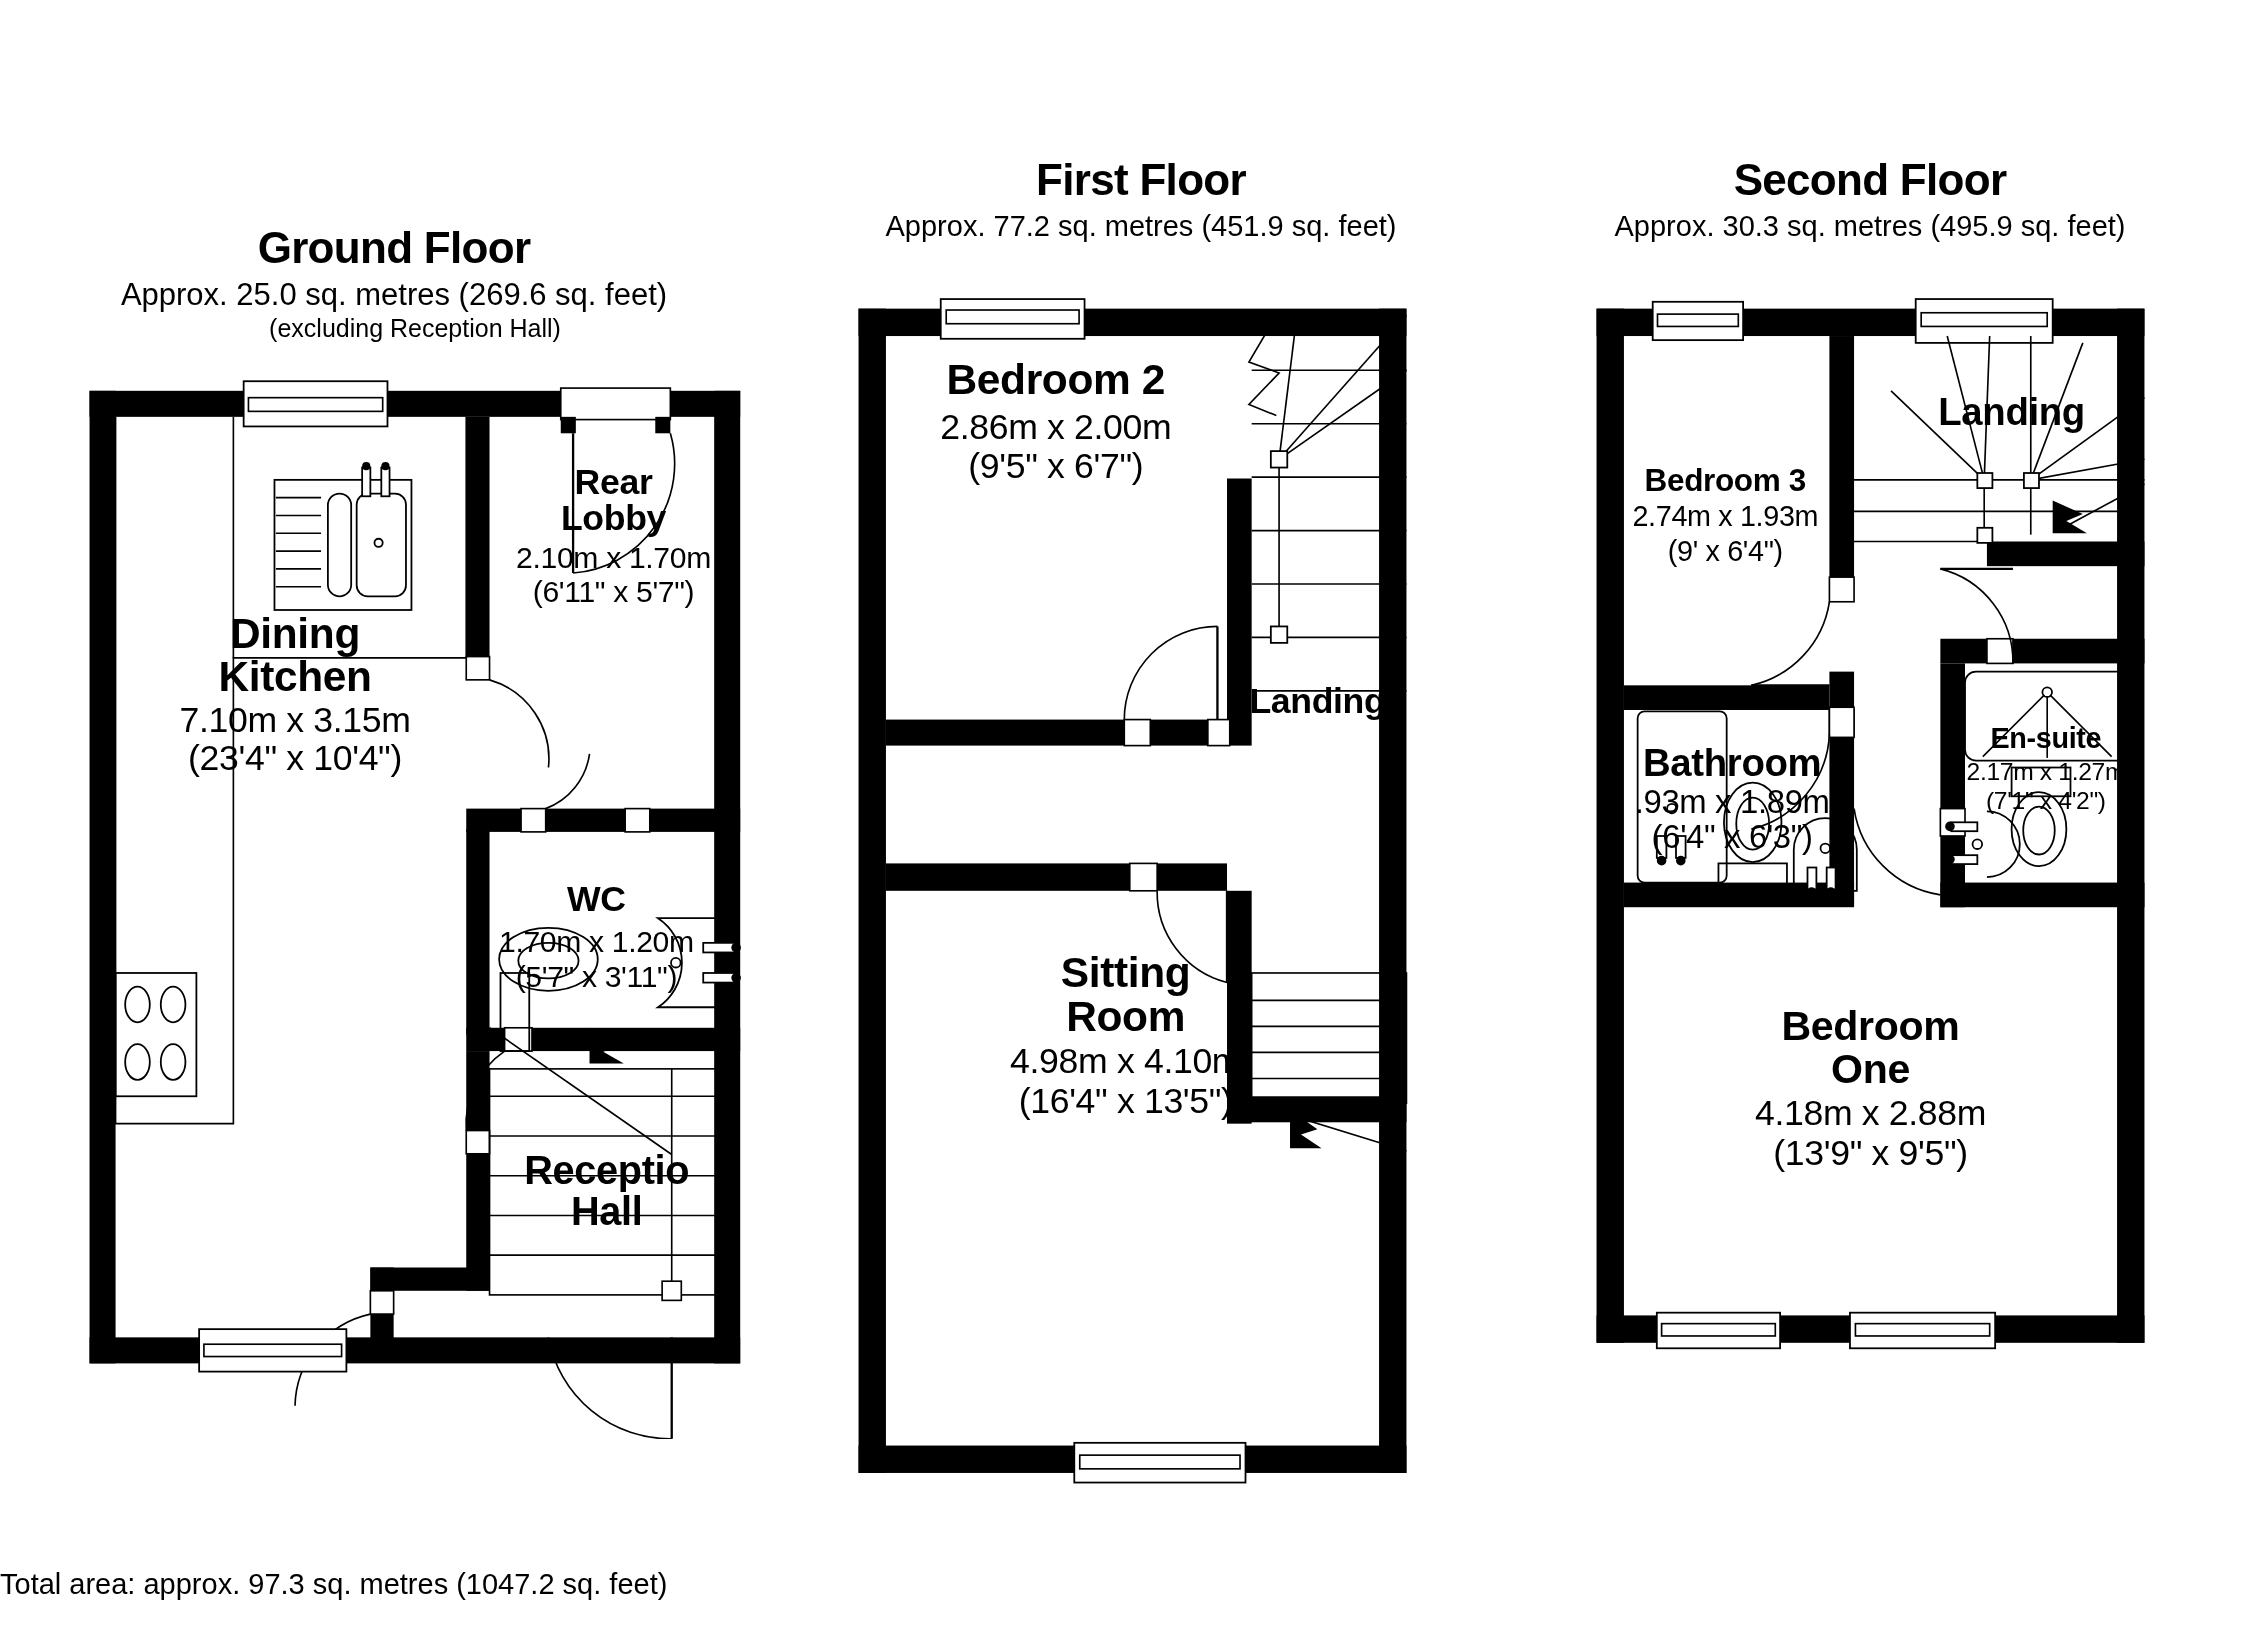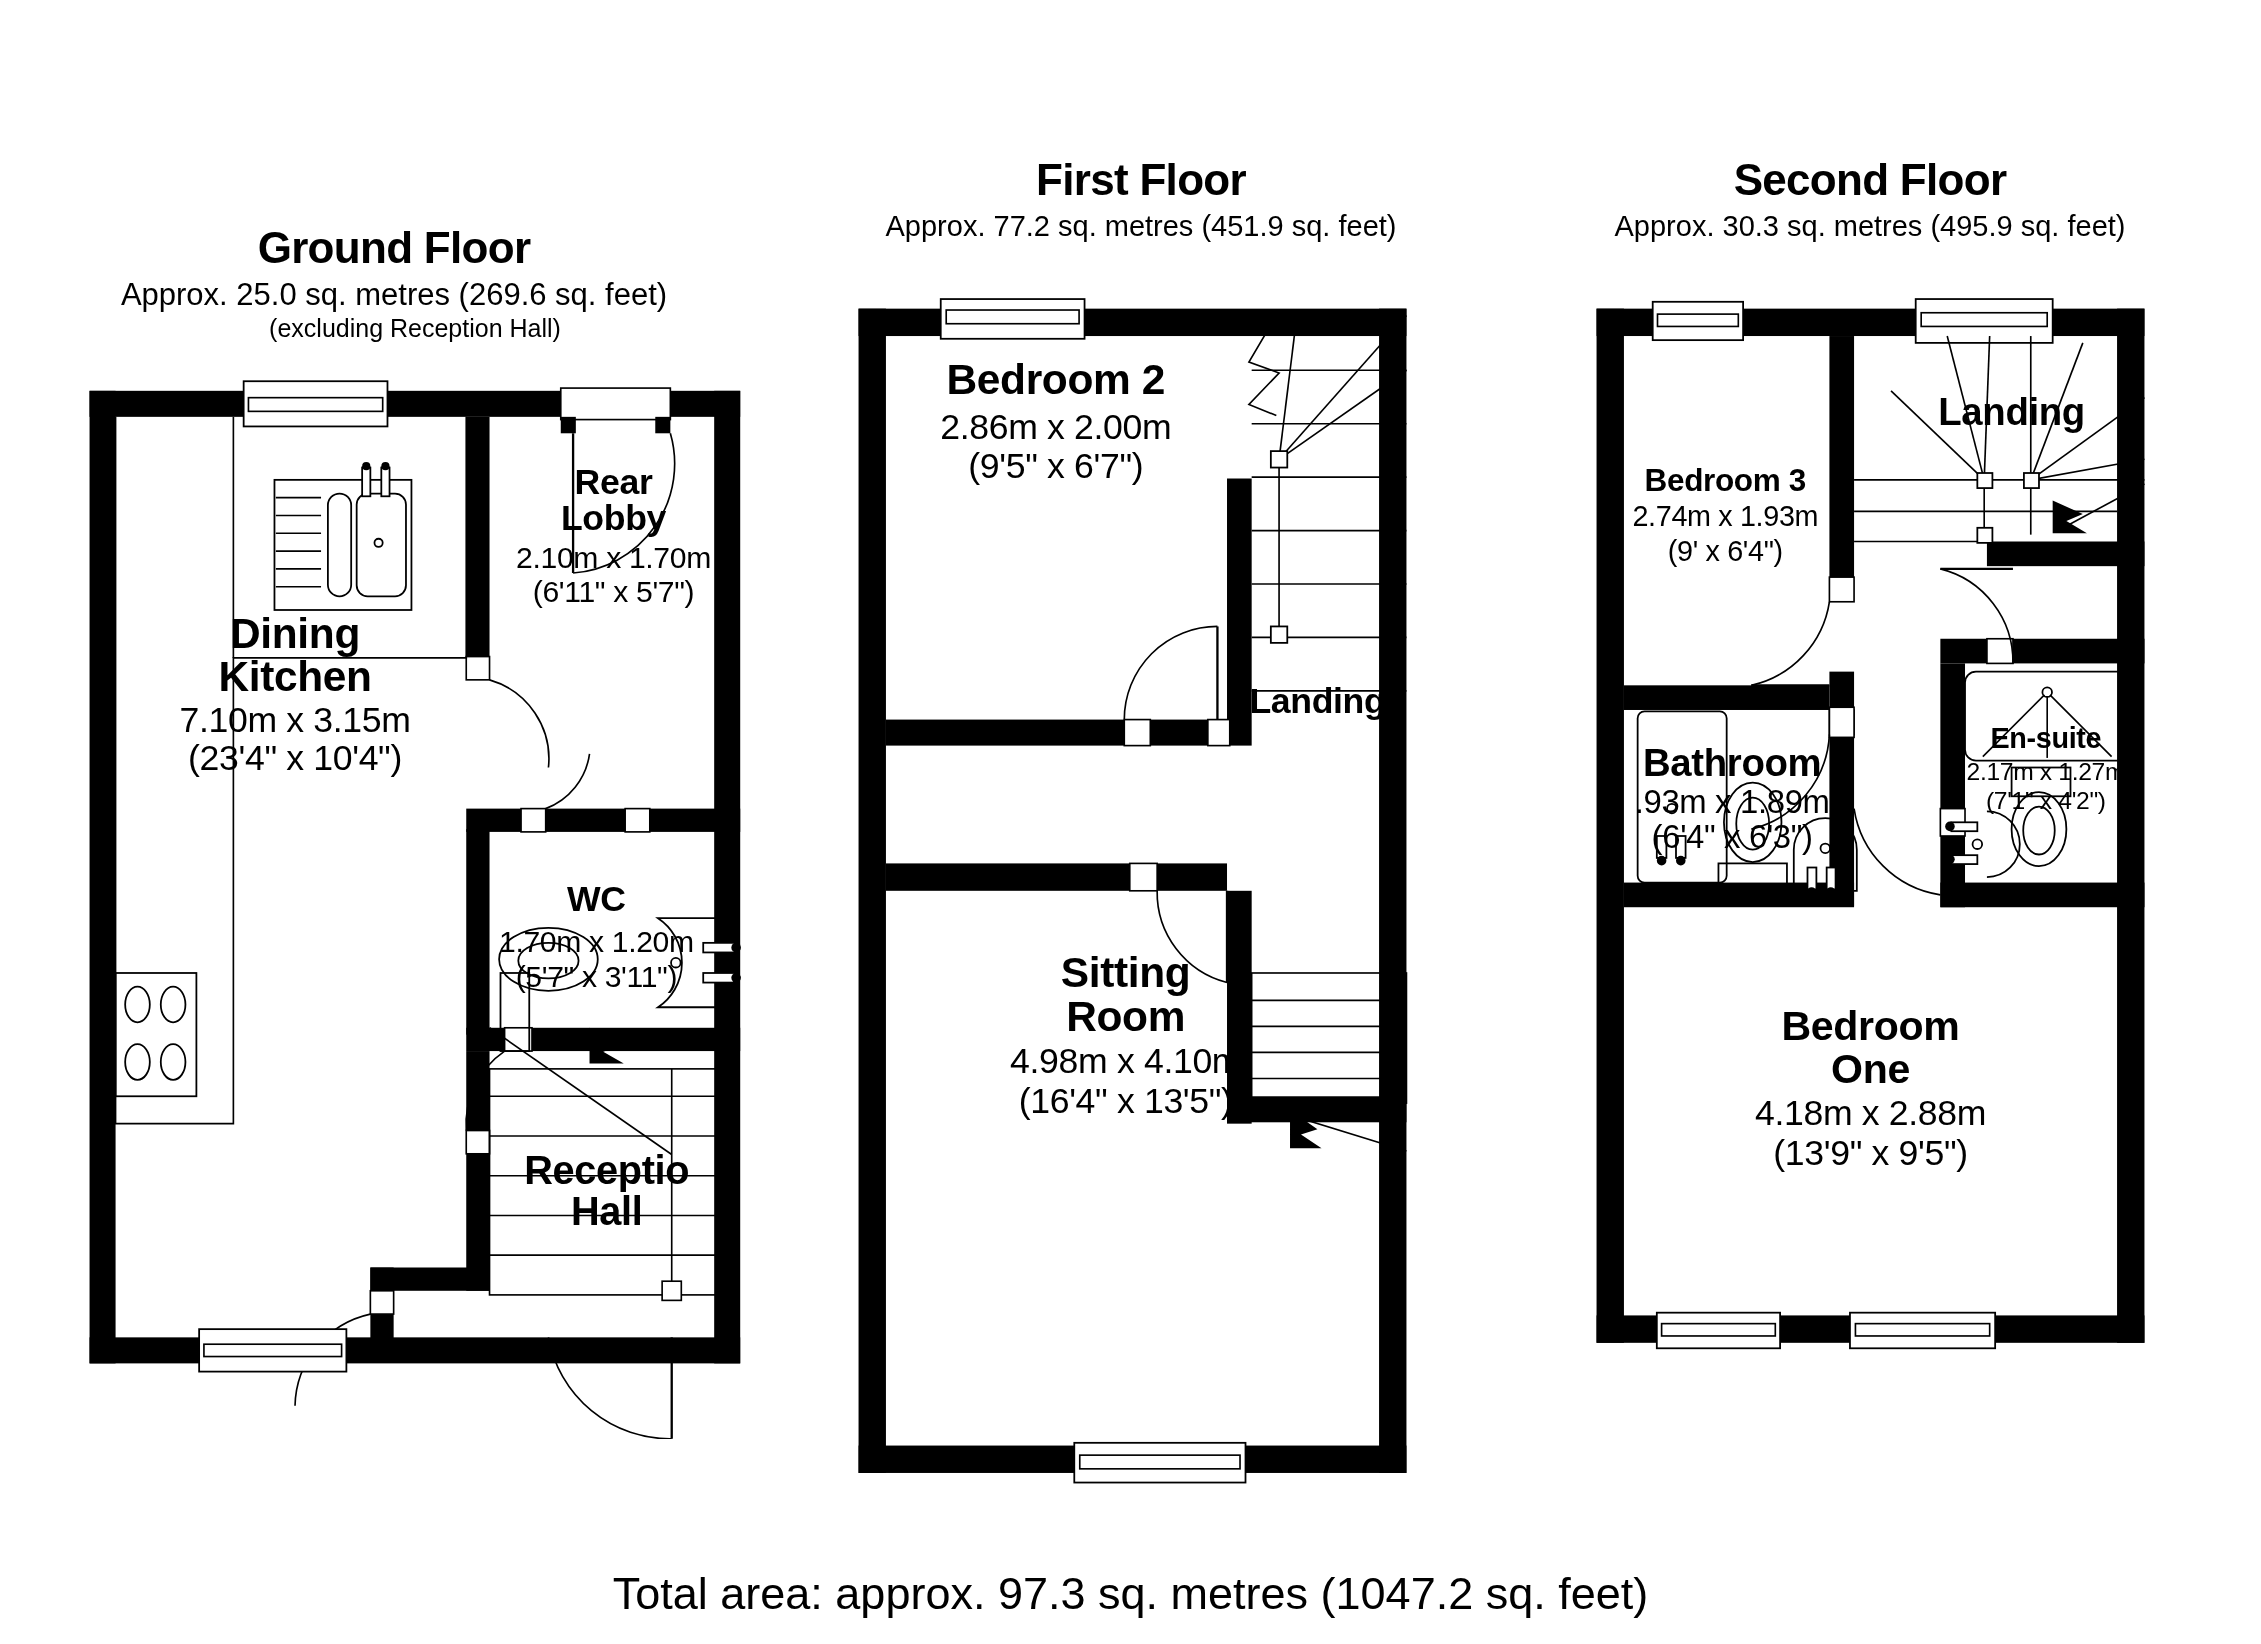--- a/index.html
+++ b/index.html
@@ -36,22 +36,22 @@
     white-space: nowrap;
   }
   .floor-sub2 {
     text-align: center;
     line-height: 1.12;
     white-space: nowrap;
   }
   .total-area {
     position: absolute;
     width: 2261px;
-    text-align: center;
-    font-size: 45px;
+    text-align: left;
+    font-size: 29px;
     letter-spacing: 0px;
   }
   svg { display: block; }
   .wall { fill: #000000; }
   .thin { fill: none; stroke: #000000; stroke-width: 2.4; }
   .thin2 { fill: none; stroke: #000000; stroke-width: 3.4; }
   .fixture { fill: #ffffff; stroke: #000000; stroke-width: 2.6; }
   .fixture-nofill { fill: none; stroke: #000000; stroke-width: 2.6; }
   .swing { fill: none; stroke: #000000; stroke-width: 2.4; }
   .dot { fill: #000000; }

